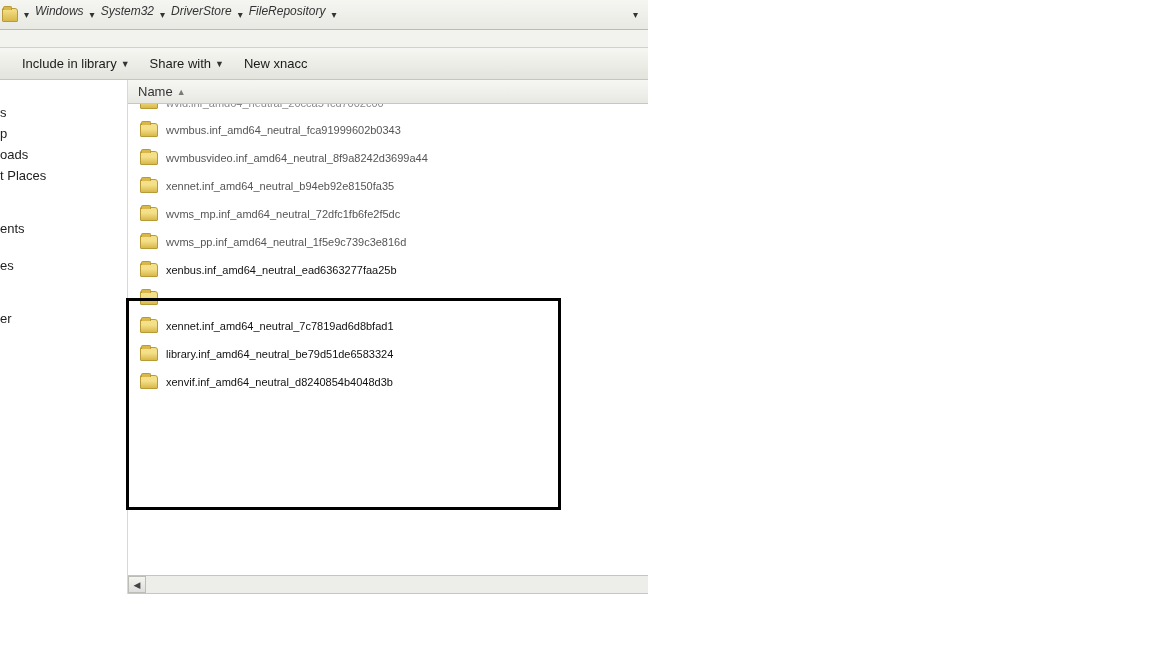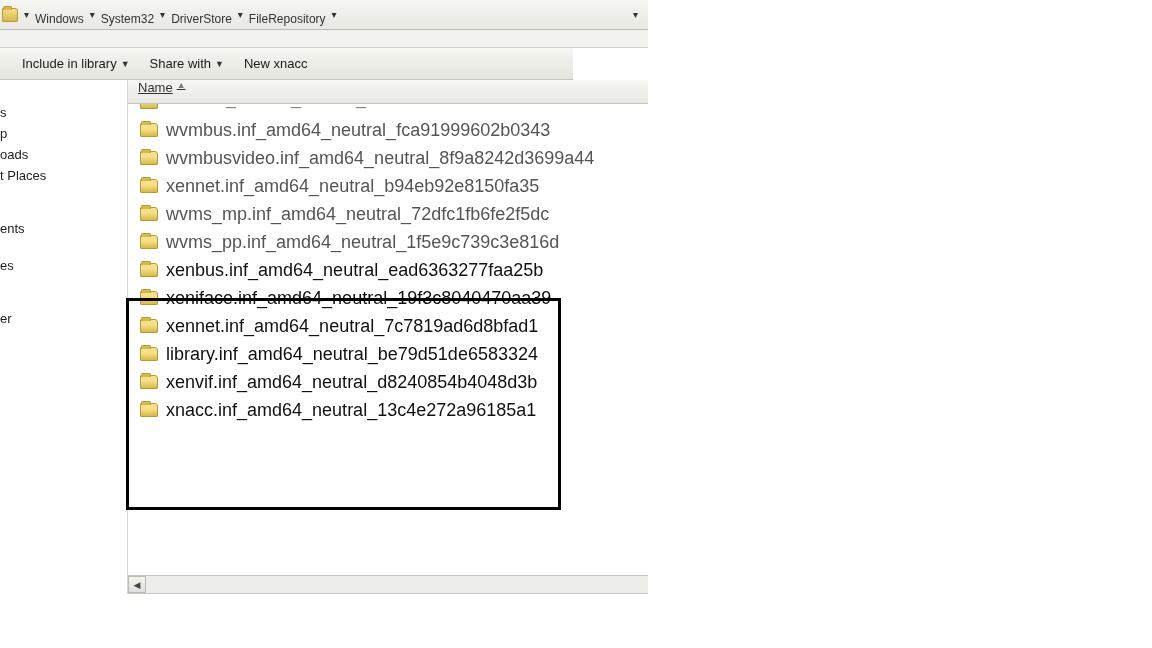--- a/index.html
+++ b/index.html
@@ -18,24 +18,25 @@
       background: linear-gradient(#f5f5f1, #e9e9e4);
       border-bottom: 1px solid #bbb;
       height: 30px;
       display: flex;
       align-items: center;
       width: 648px;
       padding-left: 2px;
     }
     .addr-seg {
       display: inline-flex;
-      align-items: flex-end;
+      align-items: flex-start;
       padding: 0 4px;
       height: 22px;
       cursor: default;
+      font-style: italic;
     }
     .addr-chev {
       font-size: 10px;
       color: #333;
       padding: 0 2px;
     }
     .folder-ico-sm {
       width: 16px; height: 14px;
       background: linear-gradient(#f5e08a, #d9b84b);
       border: 1px solid #b99b36;
@@ -61,21 +62,21 @@
     }
 
     
     .toolbar {
       height: 32px;
       background: linear-gradient(#f6f6f2, #e4e4de);
       border-bottom: 1px solid #c6c6c1;
       display:flex;
       align-items:center;
       padding-left: 12px;
-      width: 573px;
+      width: 648px;
     }
     .toolbtn {
       display:inline-flex;
       align-items:center;
       padding: 0 10px;
       height: 26px;
       color:#1a1a1a;
       cursor:default;
       font-size:13px;
     }
@@ -105,34 +106,34 @@
       flex:1;
       position:relative;
       background:#fff;
       border-bottom: 1px solid #c7c7c1;
     }
     .colhdr {
       height: 24px;
       background: linear-gradient(#f6f6f3, #e8e8e3);
       border-bottom: 1px solid #c7c7c1;
       display:flex;
+      align-items:center;
       padding-left:10px;
       font-size:13px;
       color:#333;
-      text-decoration:underline;
     }
     .sort-arrow { font-size:9px; color:#7a7a7a; margin-left:4px; }
 
     .rows { padding-top:0px; }
     .row {
       display:flex;
       align-items:center;
       height:28px;
       padding-left:12px;
-      font-size:18px;
+      font-size:11px;
       color:#555;
       cursor:default;
       white-space:nowrap;
     }
     .row.cutrow {
       height:12px;
       overflow:hidden;
       align-items:flex-end;
       color:#888;
     }
@@ -273,37 +274,32 @@
         <div class="row">
           <span class="folder"></span>
           <span>wvms_pp.inf_amd64_neutral_1f5e9c739c3e816d</span>
         </div>
         <div class="row boxedtxt">
           <span class="folder"></span>
           <span>xenbus.inf_amd64_neutral_ead6363277faa25b</span>
         </div>
         <div class="row boxedtxt">
           <span class="folder"></span>
-          <span>xeniface.inf_amd64_neutral_19f3c8040470aa39</span>
         </div>
         <div class="row boxedtxt">
           <span class="folder"></span>
           <span>xennet.inf_amd64_neutral_7c7819ad6d8bfad1</span>
         </div>
         <div class="row boxedtxt">
           <span class="folder"></span>
           <span>library.inf_amd64_neutral_be79d51de6583324</span>
         </div>
         <div class="row boxedtxt">
           <span class="folder"></span>
           <span>xenvif.inf_amd64_neutral_d8240854b4048d3b</span>
-        </div>
-        <div class="row boxedtxt">
-          <span class="folder"></span>
-          <span>xnacc.inf_amd64_neutral_13c4e272a96185a1</span>
         </div>
       </div>
 
     <div class="annot-box" id="annot" style="top: 218px; left: -2px; width: 435px; height: 212px;"></div>
 
     <div class="hscroll">
       <div class="btn">◀</div>
       <div class="track"></div>
     </div>
   </div>

